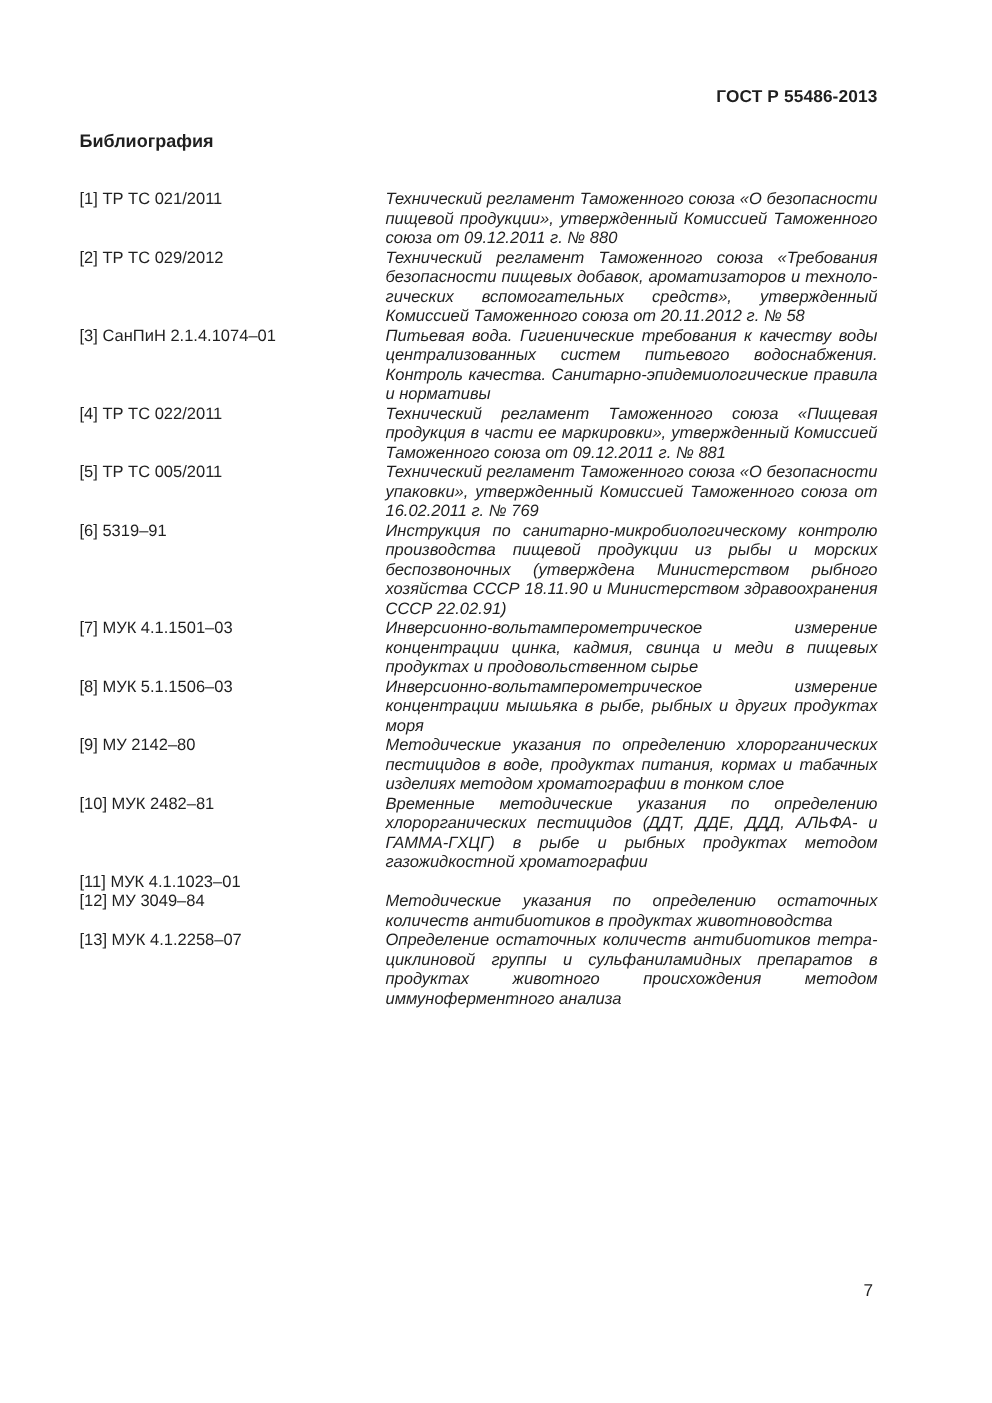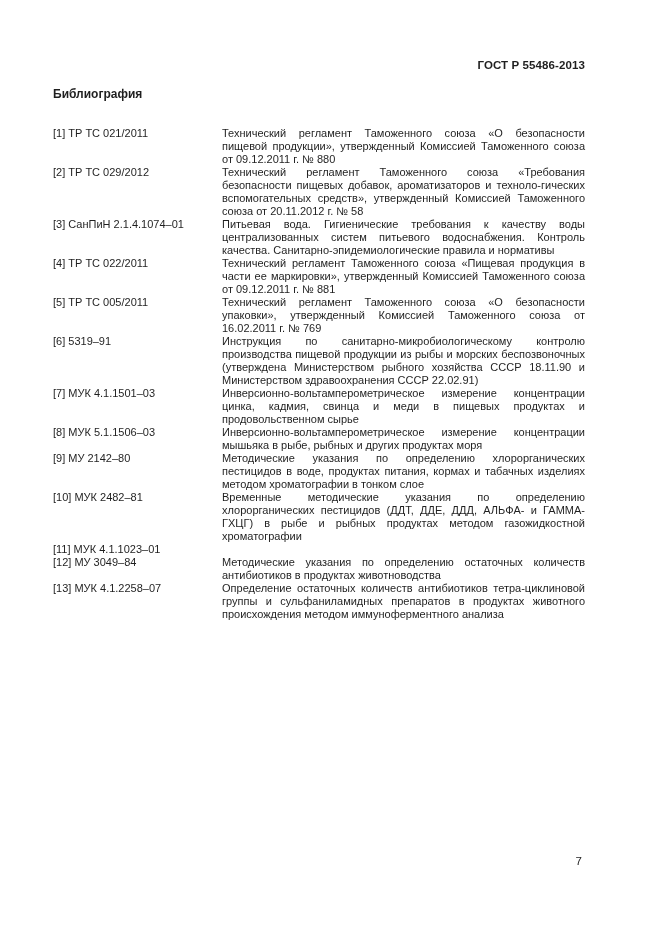--- a/index.html
+++ b/index.html
@@ -42,29 +42,31 @@
     position: absolute;
     top: 127px;
     left: 53px;
     right: 76px;
     font-size: 11px;
     line-height: 13px;
   }
   .ref-row {
     display: flex;
     align-items: flex-start;
+    gap: 35px;
   }
   .ref-label {
     flex: 0 0 169px;
     width: 169px;
     white-space: nowrap;
   }
   .ref-text {
     flex: 1 1 auto;
     text-align: justify;
+    font-style: italic;
   }
   .page-number {
     position: absolute;
     top: 855px;
     left: 53px;
     right: 79px;
     text-align: right;
     font-size: 11.5px;
   }
 </style>

